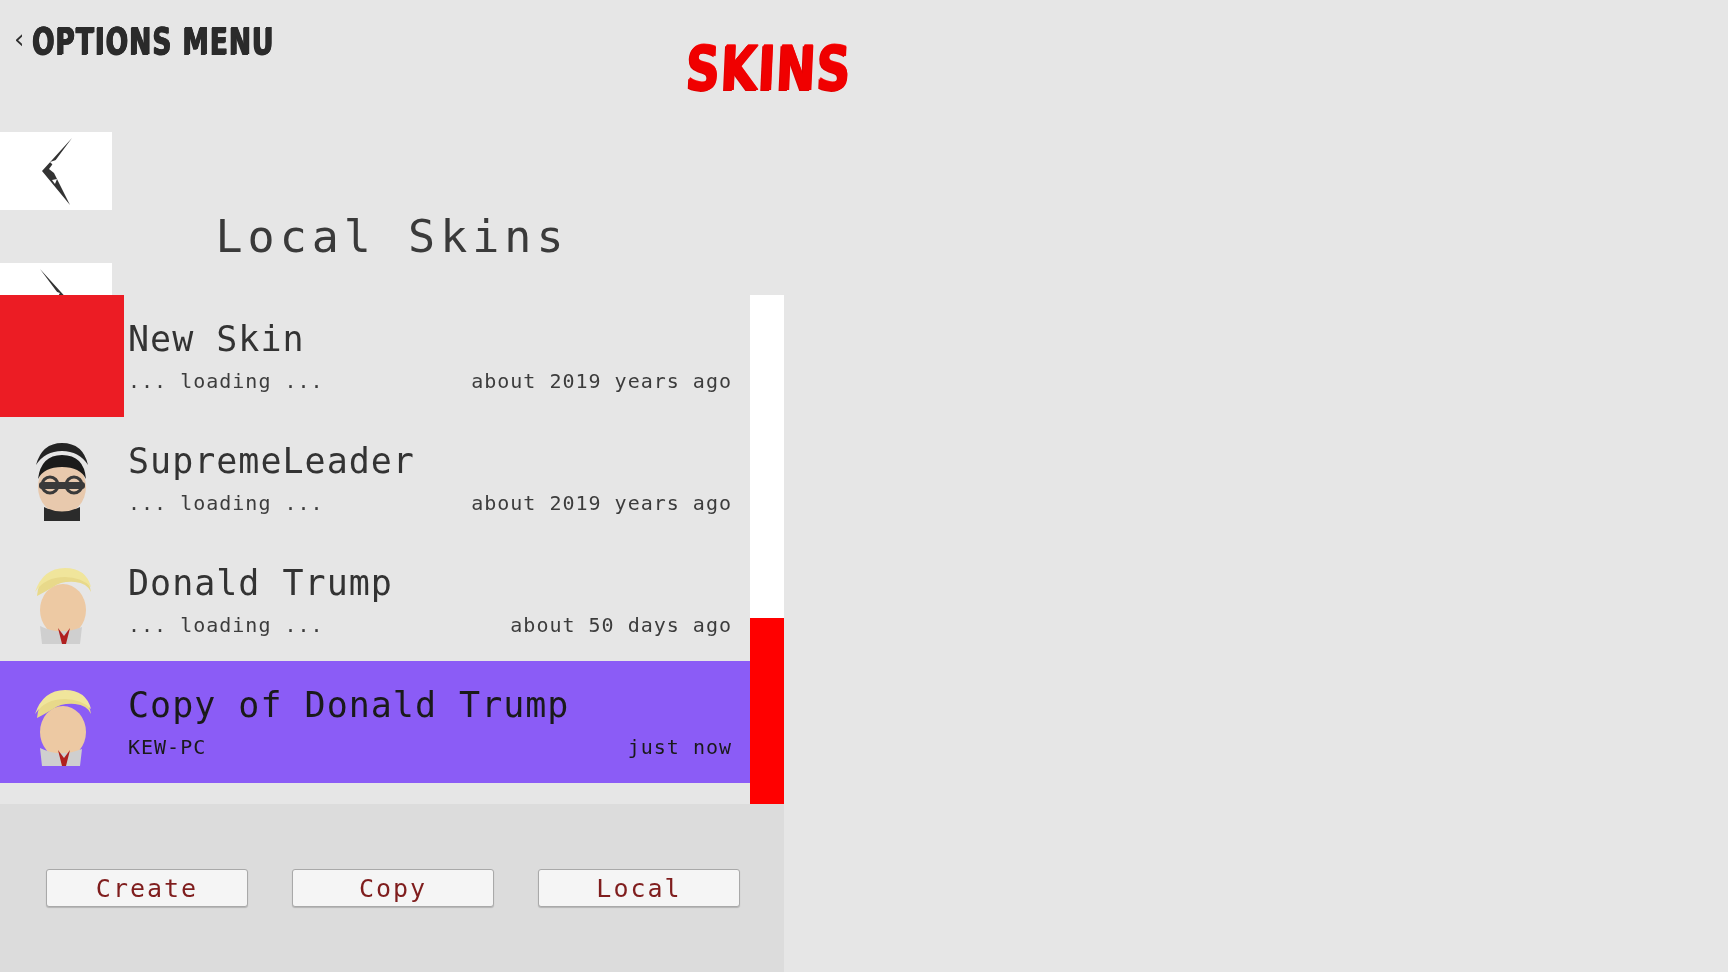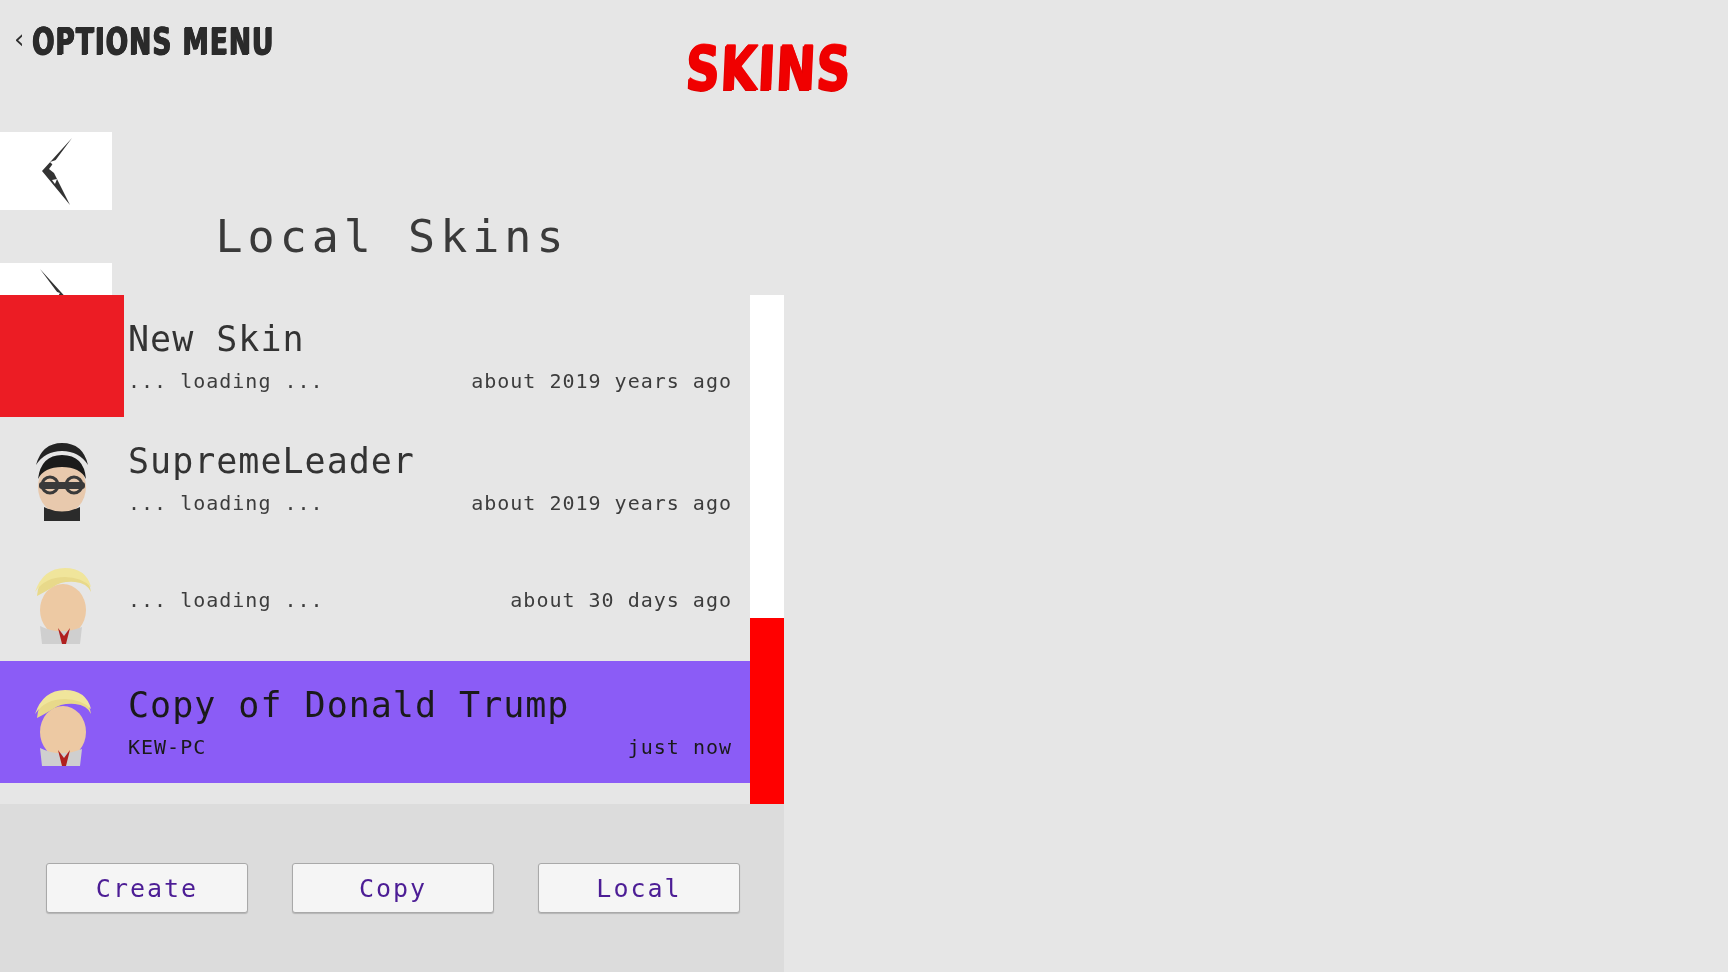--- a/index.html
+++ b/index.html
@@ -211,25 +211,25 @@
     left:0; top:804px;
     width:784px; height:168px;
     background:#dcdcdc;
     display:flex;
     align-items:center;
     padding-left:46px;
     gap:44px;
   }
 
   .action-btn {
-    height:50px;
+    height:38px;
     background:#f5f5f5;
     border:1px solid #a9a9a9;
     border-radius:3px;
-    color:#4c1d95;
+    color:#7f1d1d;
     font-family:"DejaVu Sans Mono", monospace;
     font-size:25px;
     letter-spacing:2px;
     cursor:pointer;
     box-shadow:0 1px 1px rgba(0,0,0,0.18);
     display:flex;
     align-items:center;
     justify-content:center;
   }
 
@@ -312,23 +312,24 @@
           <div class="thumb">
             <svg width="74" height="88" viewBox="0 0 74 88">
               <ellipse cx="38" cy="54" rx="23" ry="26" fill="#edc9a3"></ellipse>
               <path d="M12 40 q2-25 27-25 q24 0 27 21 q-4-9-16-10 q-14-1-22 5 q-10 6-16 9 Z" fill="#e8d98a"></path>
               <path d="M10 36 q8-24 30-24 q21 0 26 19 q-10-10-26-10 q-20 0-30 15 Z" fill="#f0e59b"></path>
               <path d="M15 70 q20 10 42 1 l-2 17 l-38 0 Z" fill="#cfcfcf"></path>
               <path d="M33 72 l6 8 l6 -8 l-4 16 l-4 0 Z" fill="#b02020"></path>
             </svg>
           </div>
           <div class="row-text">
+            <div class="row-title">Donald Trump</div>
             <div class="row-meta">
               <span class="meta-left">... loading ...</span>
-              <span class="meta-right">about 30 days ago</span>
+              <span class="meta-right">about 50 days ago</span>
             </div>
           </div>
         </div>
         <div class="skin-row selected" style="background: #8b5cf6;">
           <div class="thumb">
             <svg width="74" height="88" viewBox="0 0 74 88">
               <ellipse cx="38" cy="54" rx="23" ry="26" fill="#edc9a3"></ellipse>
               <path d="M12 40 q2-25 27-25 q24 0 27 21 q-4-9-16-10 q-14-1-22 5 q-10 6-16 9 Z" fill="#e8d98a"></path>
               <path d="M10 36 q8-24 30-24 q21 0 26 19 q-10-10-26-10 q-20 0-30 15 Z" fill="#f0e59b"></path>
               <path d="M15 70 q20 10 42 1 l-2 17 l-38 0 Z" fill="#cfcfcf"></path>

